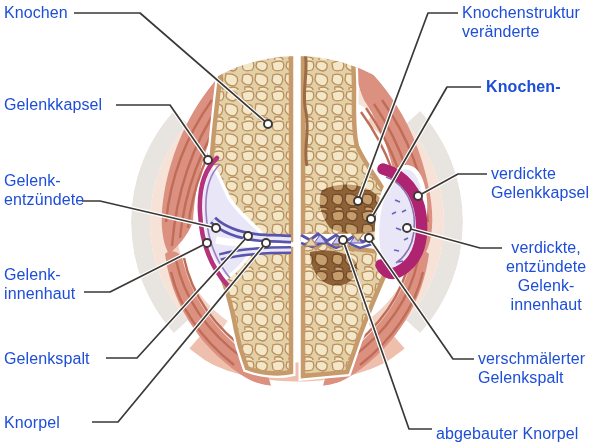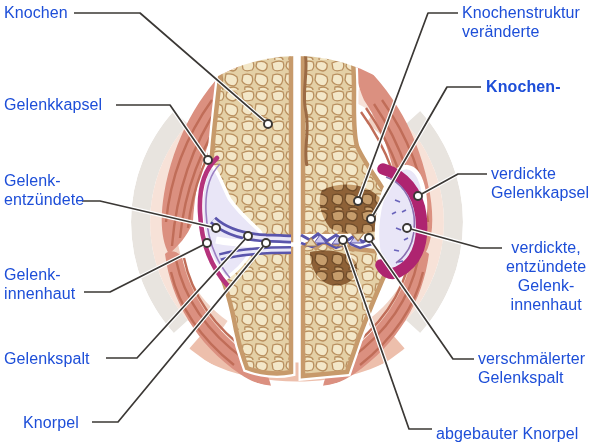--- a/index.html
+++ b/index.html
@@ -235,21 +235,21 @@
     <span>Gelenk-</span>
     <span>entzündete</span>
   </div>
   <div class="label" style="top:265px;left:4px;">
     <span>Gelenk-</span>
     <span>innenhaut</span>
   </div>
   <div class="label" style="top:349px;left:4px;">
       <span>Gelenkspalt</span>
     </div>
-  <div class="label" style="top:413px;left:4px;margin-left:19px;">
+  <div class="label" style="top:413px;left:4px;">
       <span>Knorpel</span>
     </div>
 
   <div class="label" style="top:3px;left:462px;">
     <span>Knochenstruktur</span>
     <span>veränderte</span>
   </div>
   <div class="label" style="top:77px;left:486px;font-weight:bold;">
     <span>Knochen-</span>
   </div>

